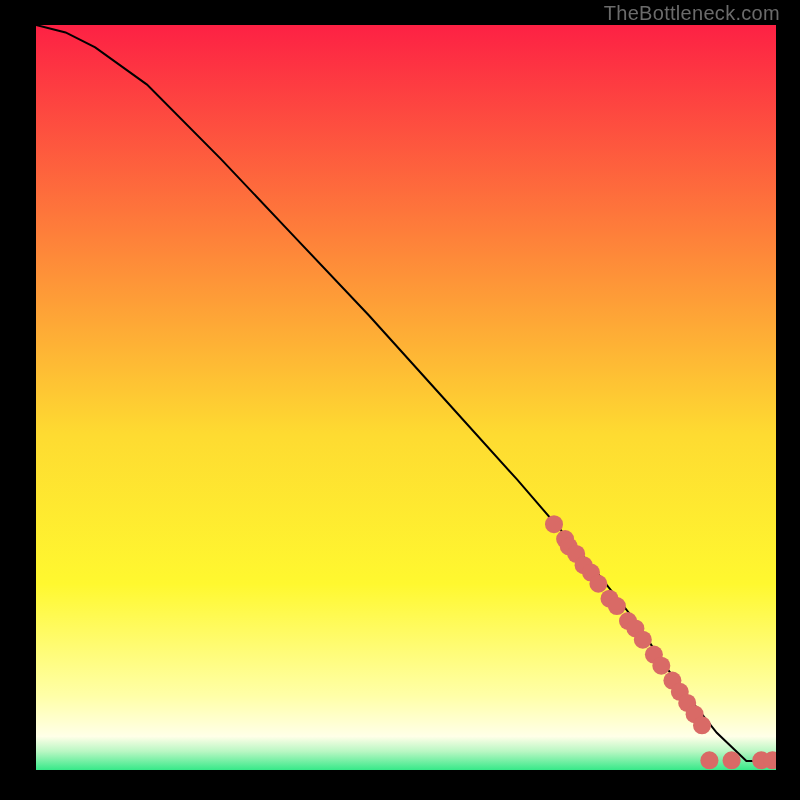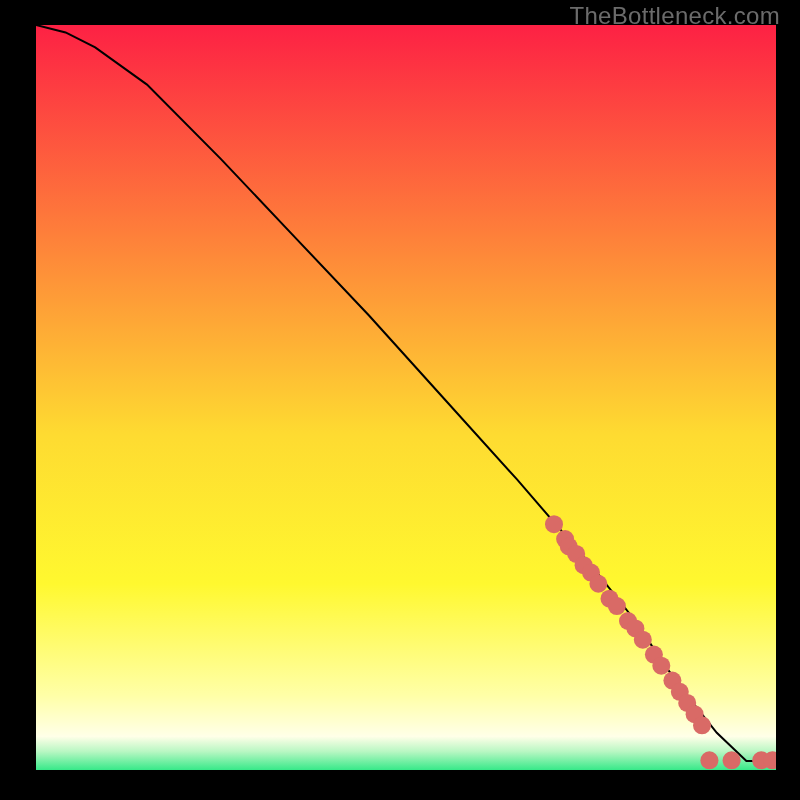--- a/index.html
+++ b/index.html
@@ -25,21 +25,21 @@
     height: 745px;
   }
   .plot svg {
     display: block;
   }
   .watermark {
     position: absolute;
     top: 2px;
     right: 20px;
     color: #6b6b6b;
-    font-size: 24px;
+    font-size: 20px;
     letter-spacing: 0.3px;
     font-weight: 500;
   }
 </style>
 </head>
 <body>
 
 <div class="stage">
 
   <div class="watermark">TheBottleneck.com</div>

